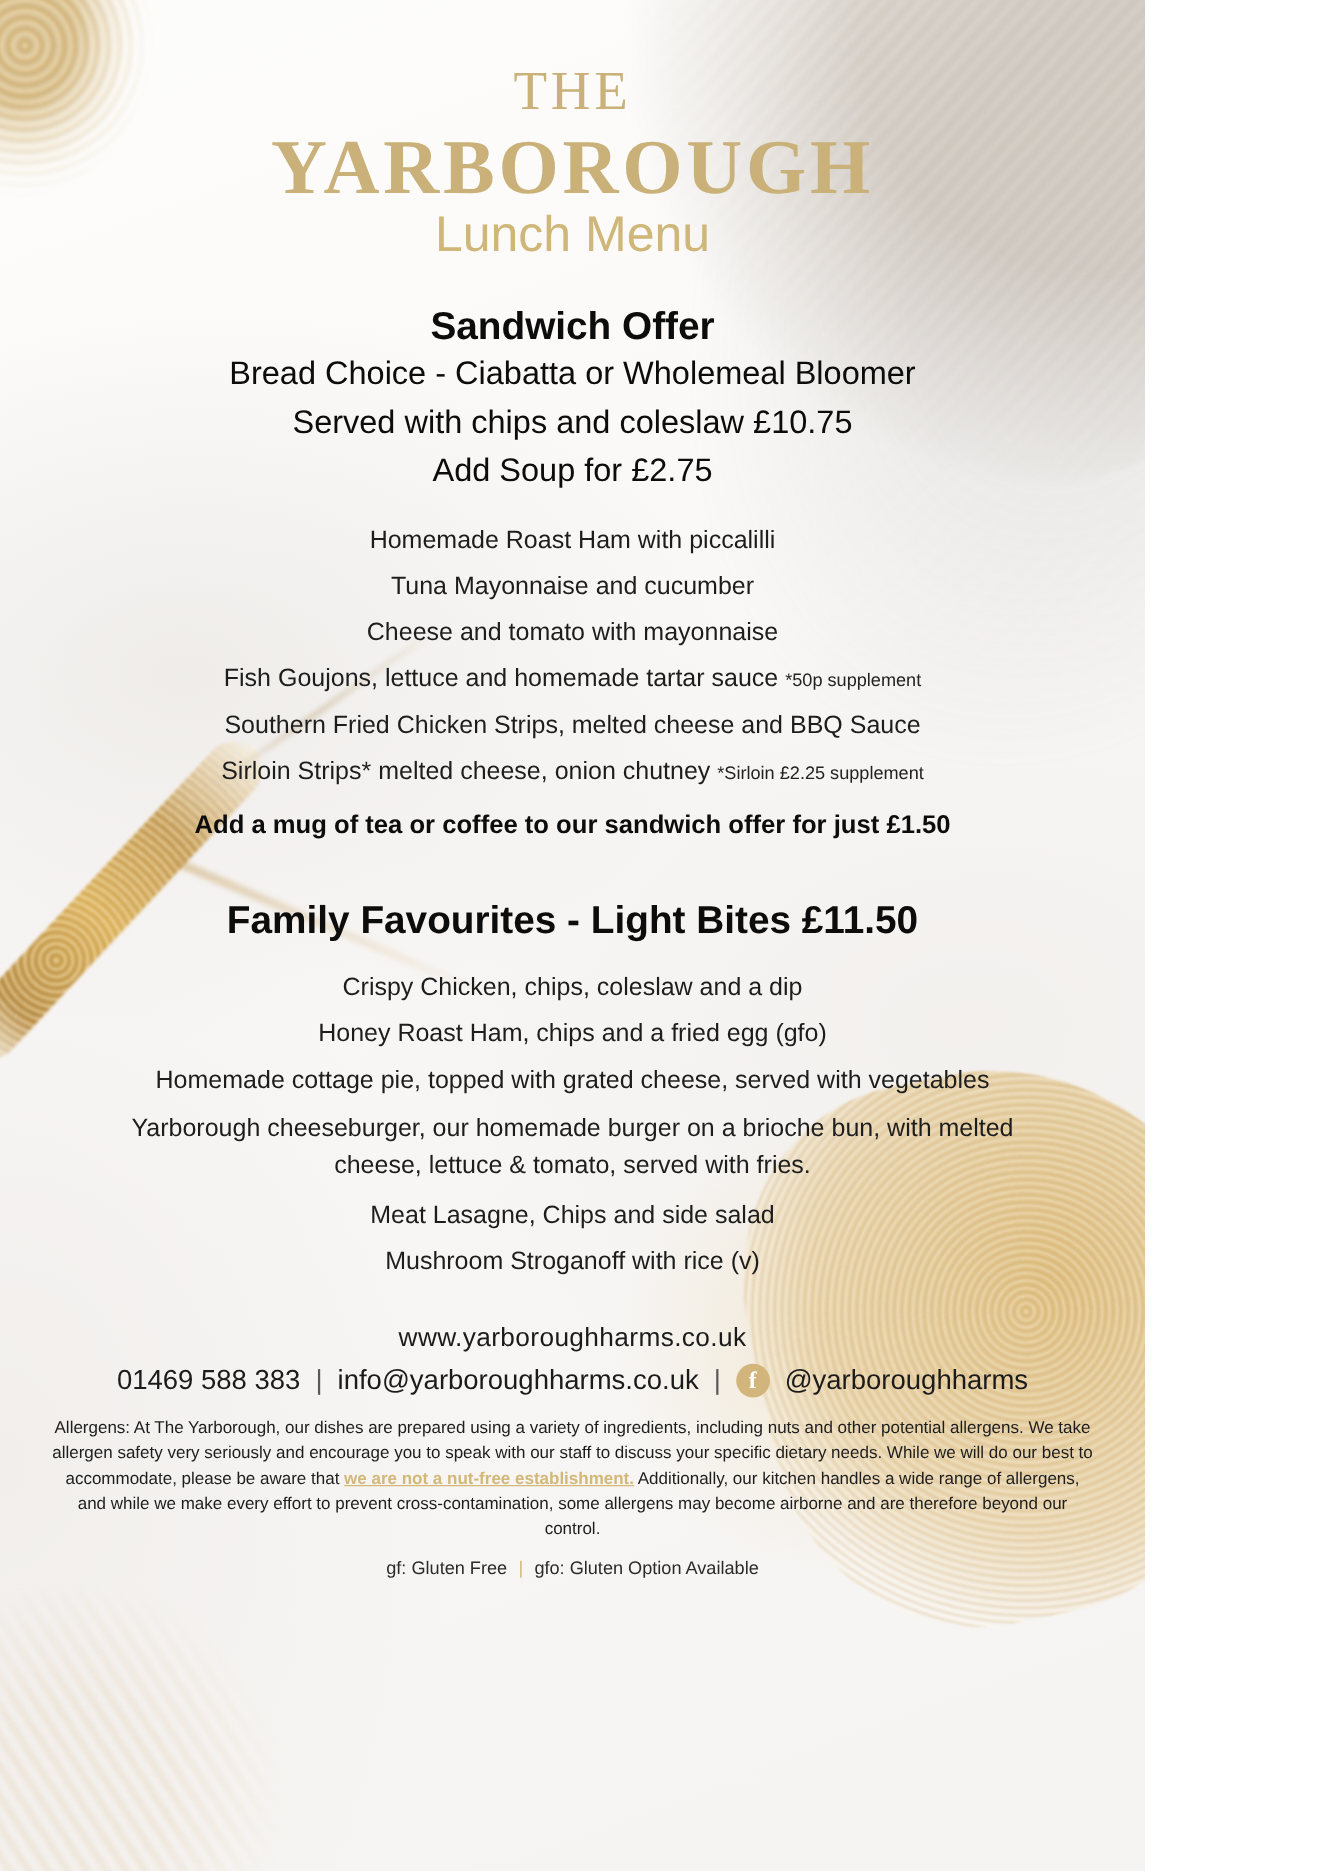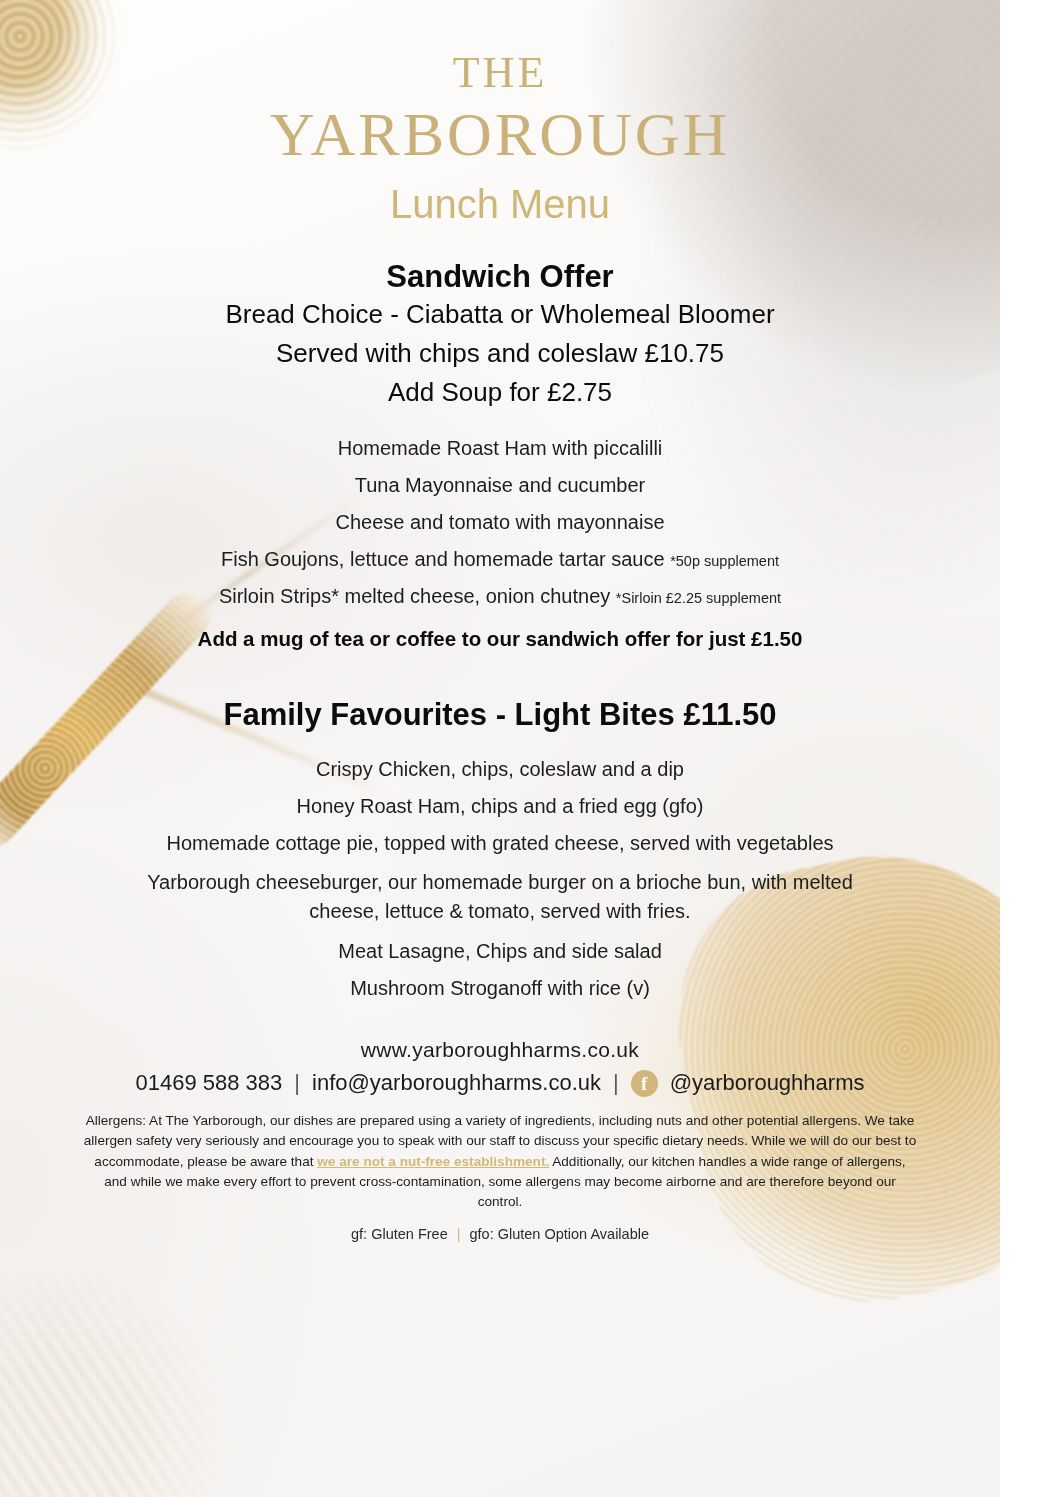--- a/index.html
+++ b/index.html
@@ -1,18 +1,18 @@
 <!DOCTYPE html>
 <html><head>
 <meta charset="utf-8">
 <style>
   html,body{margin:0;padding:0;}
   .page{
     position:relative;
-    width:1000px;height:1497px;
+    width:916px;height:1497px;
     overflow:hidden;
     font-family:"Liberation Sans",sans-serif;
     color:#1b1b1b;
     background:
       radial-gradient(ellipse 620px 420px at 16% 36%, rgba(228,224,220,0.50), transparent 70%),
       radial-gradient(ellipse 520px 720px at 0% 78%, rgba(231,227,223,0.40), transparent 70%),
       radial-gradient(ellipse 700px 500px at 85% 55%, rgba(236,233,229,0.45), transparent 72%),
       linear-gradient(160deg,#fdfdfc 0%,#f9f7f6 45%,#f6f4f2 100%);
   }
   
@@ -91,24 +91,24 @@
     -webkit-mask-image:radial-gradient(ellipse at 35% 60%, #000 30%, transparent 70%);
     mask-image:radial-gradient(ellipse at 35% 60%, #000 30%, transparent 70%);
   }
   
   .content{position:relative;z-index:2;text-align:center;padding-top:48px;}
   .brand-the{
     font-family:"Liberation Serif",serif;font-weight:400;
     font-size:44px;line-height:1.15;letter-spacing:3px;color:#c9b179;
   }
   .brand-name{
-    font-family:"Liberation Serif",serif;font-weight:400;
+    font-family:"Liberation Serif",serif;font-weight:700;
     font-size:62px;line-height:1.02;letter-spacing:3px;color:#c9b179;margin-top:4px;
   }
-  .menu-subtitle{font-size:40px;line-height:1.1;color:#cfb679;margin-top:16px;font-weight:400;}
+  .menu-subtitle{font-size:40px;line-height:1.1;color:#cfb679;font-weight:400;}
   .hours{font-size:29px;font-weight:bold;color:#0c0c0c;margin-top:22px;line-height:1.2;}
   .section-title{font-size:31px;font-weight:bold;color:#0c0c0c;margin-top:32px;line-height:1.2;}
   .section-title.family{margin-top:44px;text-align:center;}
   .section-title.dessert{margin-top:46px;}
   .sub-head{font-size:26px;font-weight:normal;color:#0c0c0c;line-height:1.5;}
   .items{margin-top:24px;}
   .item{font-size:20px;line-height:1.2;margin-bottom:13px;color:#1d1d1d;}
   .item .note{font-size:14.5px;color:#222;}
   .offer-note{font-size:20.5px;font-weight:bold;color:#0c0c0c;margin-top:18px;line-height:1.25;}
   .item.two-line{max-width:770px;margin-left:auto;margin-right:auto;line-height:1.45;}
@@ -157,20 +157,21 @@
       <div class="section-title">Sandwich Offer</div>
       <div class="sub-head">Bread Choice - Ciabatta or Wholemeal Bloomer</div>
       <div class="sub-head">Served with chips and coleslaw £10.75</div>
       <div class="sub-head">Add Soup for £2.75</div>
 
       <div class="items">
         <div class="item"><span>Homemade Roast Ham with piccalilli</span></div>
         <div class="item"><span>Tuna Mayonnaise and cucumber</span></div>
         <div class="item"><span>Cheese and tomato with mayonnaise</span></div>
         <div class="item"><span>Fish Goujons, lettuce and homemade tartar sauce </span><span class="note">*50p supplement</span></div>
+        <div class="item"><span>Southern Fried Chicken Strips, melted cheese and BBQ Sauce</span></div>
         <div class="item"><span>Sirloin Strips* melted cheese, onion chutney </span><span class="note">*Sirloin £2.25 supplement</span></div>
       </div>
 
       <div class="offer-note">Add a mug of tea or coffee to our sandwich offer for just £1.50</div>
     </div>
 
     <div>
       <div class="section-title family">Family Favourites - Light Bites £11.50</div>
       <div class="items">
         <div class="item">Crispy Chicken, chips, coleslaw and a dip</div>

